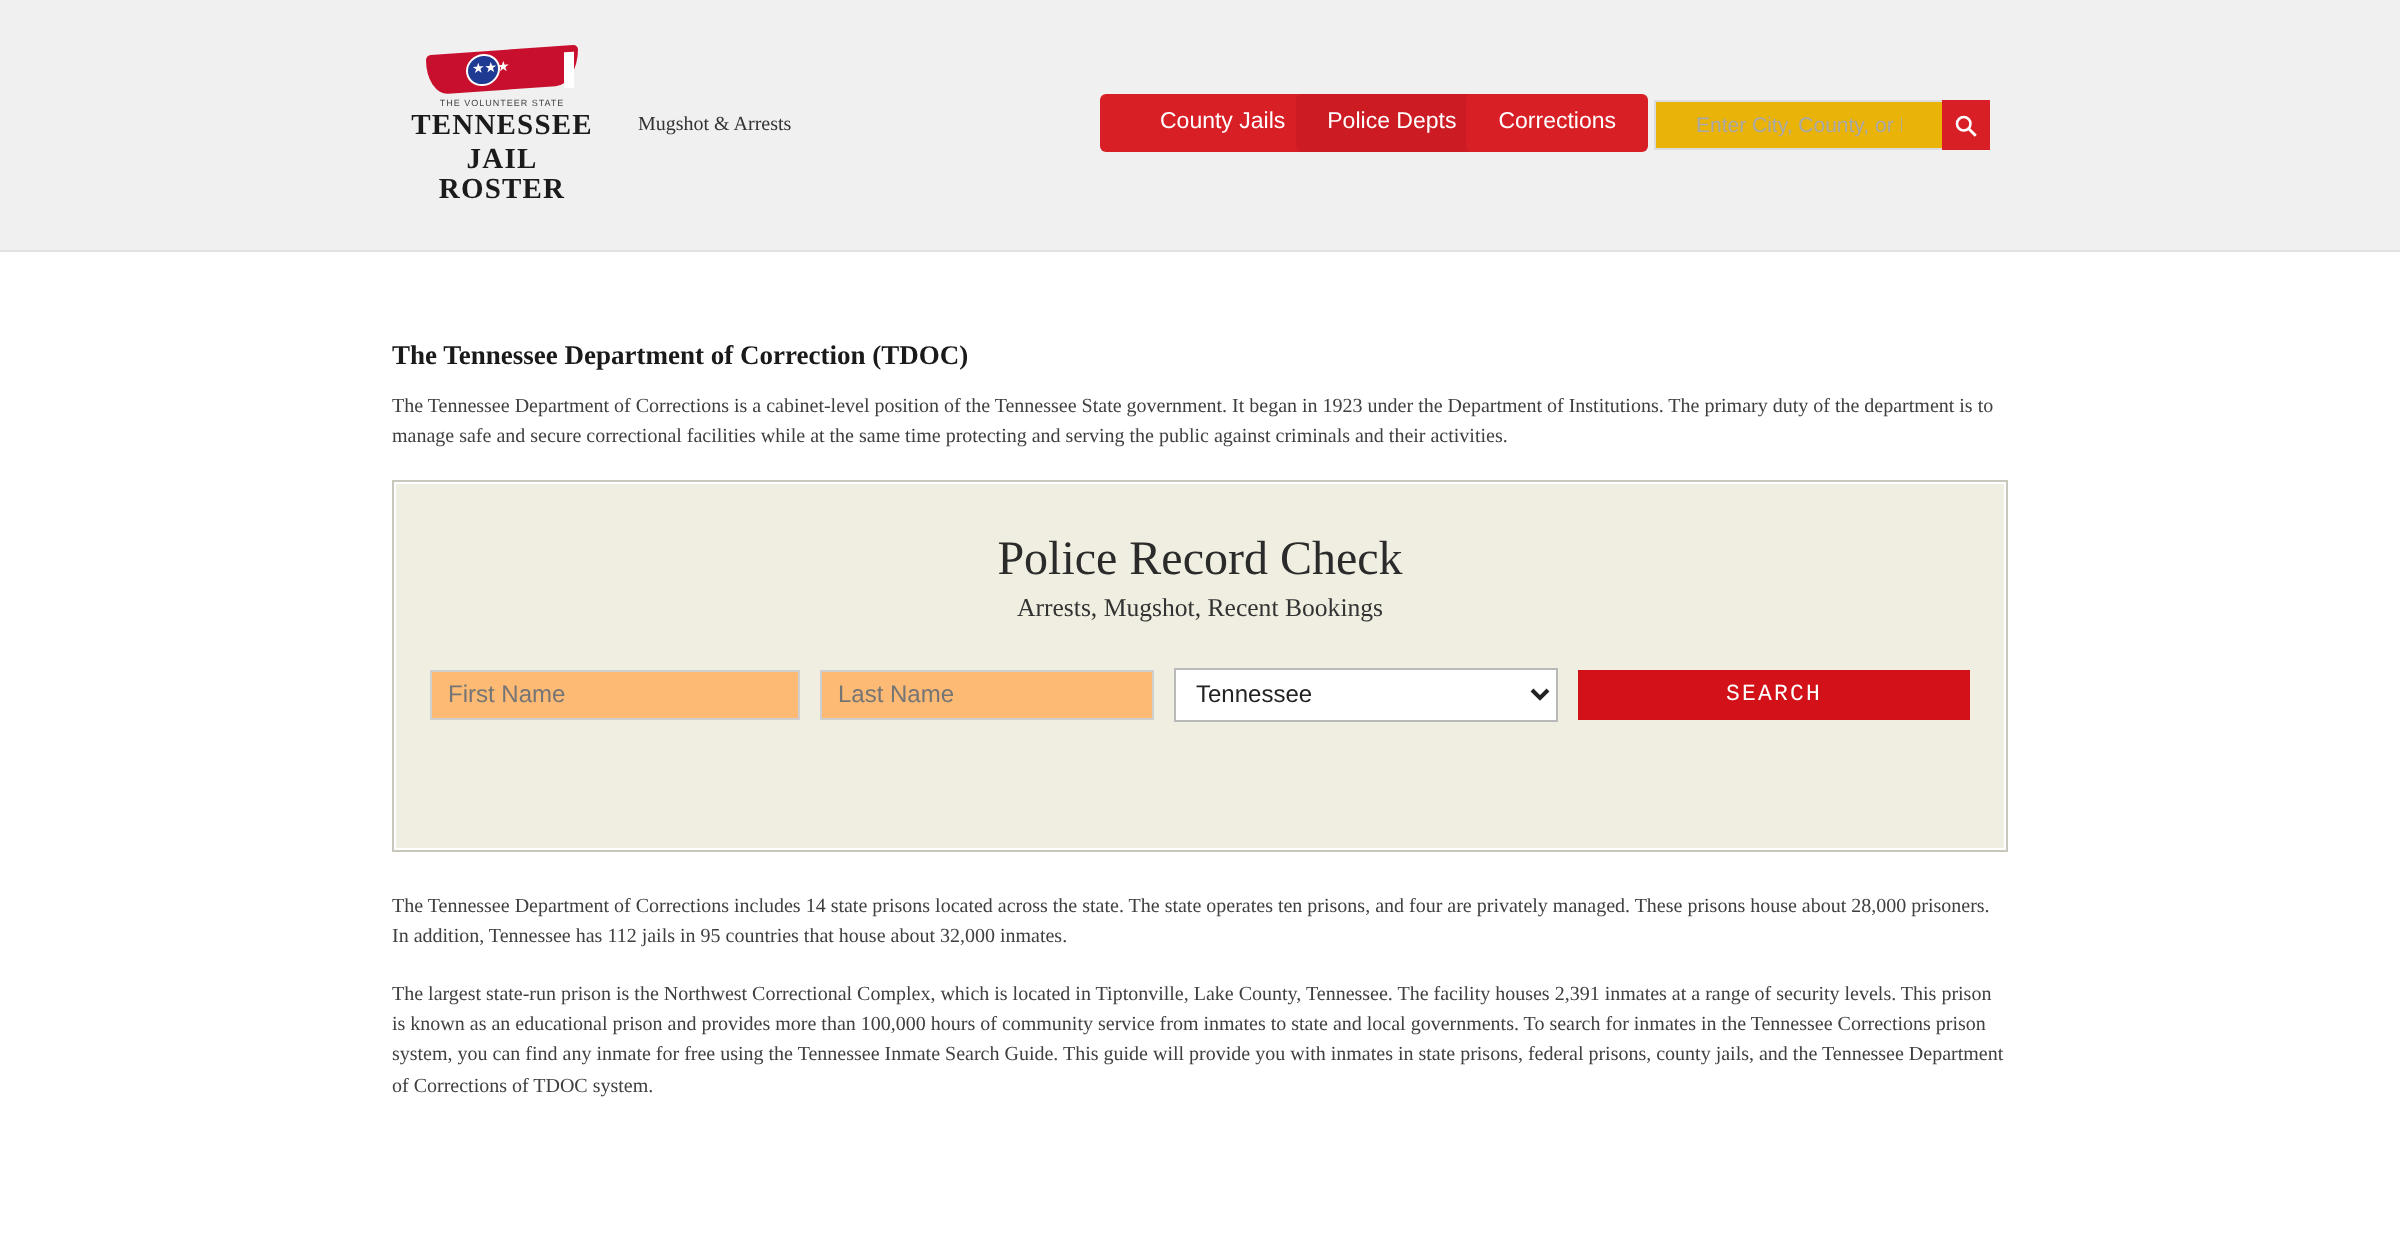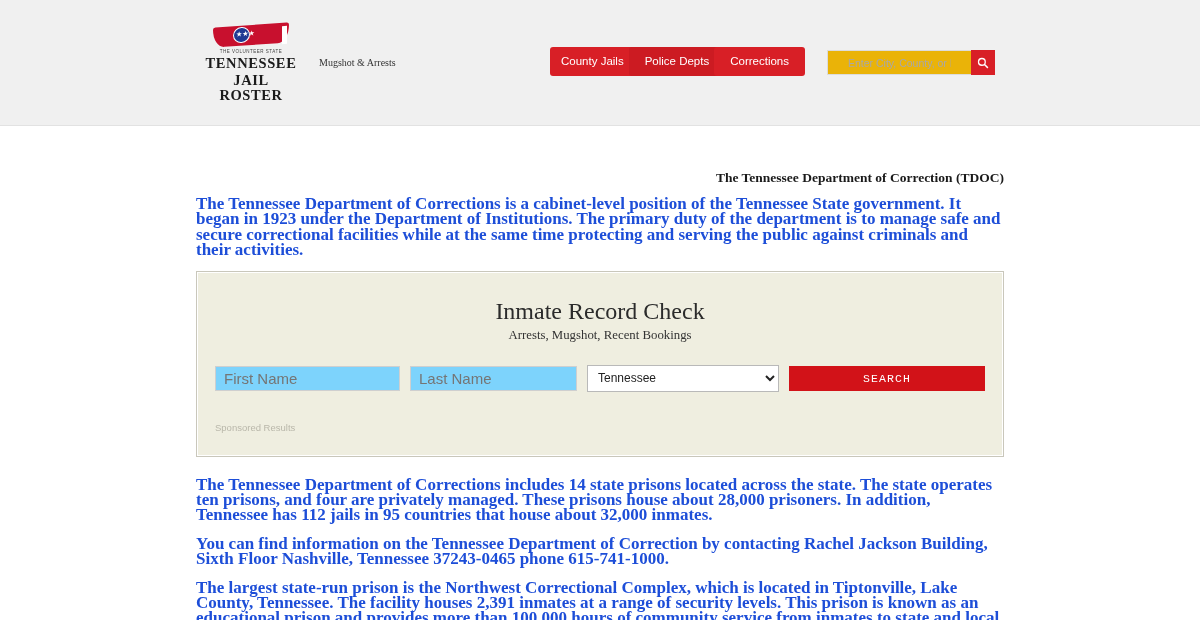--- a/index.html
+++ b/index.html
@@ -59,21 +59,21 @@
   .nav-item {
     background:#d81f26; color:#fff;
     font-family:"Liberation Sans", sans-serif;
     font-size:11.5px; line-height:29px;
     padding:0 14px 0 16px;
     position:relative;
     margin-right:-9px;
     border-radius:3px 0 0 3px;
     cursor:pointer;
   }
-  .nav-item:first-child { padding-left:11px; }
+  .nav-item:first-child { padding-left:30px; }
   .nav-item:after {
     content:""; position:absolute; right:-9px; top:0;
     border-top:14.5px solid transparent;
     border-bottom:14.5px solid transparent;
     border-left:10px solid #d81f26;
   }
   .nav-item.n2 { background:#cc1b22; }
   .nav-item.n2:after { border-left-color:#cc1b22; }
   .nav-item.n3 { background:#d81f26; border-radius:3px; padding-right:16px;}
   .nav-item.n3:after { display:none; }
@@ -91,48 +91,48 @@
   .search-input::placeholder { color:#a8a8a8; }
   .search-btn {
     width:24px; height:25px; background:#d81f26; border:none; cursor:pointer;
     display:flex; align-items:center; justify-content:center;
   }
 
   
   .content { padding:30px 196px 0 196px; }
   h2.section-title {
     font-size:13.5px; font-weight:bold; margin:14px 0 10px 0;
-    font-family:"Liberation Serif", serif; color:#1a1a1a;text-align:right;
+    font-family:"Liberation Serif", serif; color:#1a1a1a;
   }
   p.body-text {
-    font-size:17px; line-height:15.4px; margin:0 0 13px 0;
-    color:#1d4ed8; text-align:left;font-weight:bold;
+    font-size:10px; line-height:15.4px; margin:0 0 13px 0;
+    color:#404040; text-align:left;
   }
 
   
   .widget {
     margin:12px 0 20px 0;
     border:1px solid #c9c7bb;
     background:#efeee0;
     padding:22px 18px 14px 18px;
     box-shadow:0 0 0 1px #fff inset;
     height:186px;
   }
   .widget-title {
     text-align:center; font-size:24px; color:#2b2b2b;
     font-family:"Liberation Serif", serif; margin:4px 0 3px 0;
   }
   .widget-sub {
     text-align:center; font-size:12.8px; color:#333; margin-bottom:22px;
   }
   .widget-form { display:flex; align-items:center; gap:10px; }
   .wf-input {
-    height:25px; border:1px solid #cfcfcf; background:#7dd3fc;
+    height:25px; border:1px solid #cfcfcf; background:#fdba74;
     padding:0 8px; font-family:"Liberation Sans", sans-serif;
-    font-size:15px; color:#555; outline:none;
+    font-size:12px; color:#555; outline:none;
   }
   .wf-first { width:185px; }
   .wf-last { width:167px; }
   .wf-select {
     width:192px; height:27px; border:1px solid #b9b9b9; background:#fff;
     font-family:"Liberation Sans", sans-serif; font-size:12px; color:#222;
     padding:0 6px;
   }
   .wf-search {
     flex:1; height:25px; background:#d21218; color:#fff; border:none;
@@ -179,32 +179,30 @@
     </button>
   </div>
 </div>
 
 <div class="content">
 
   <h2 class="section-title">The Tennessee Department of Correction (TDOC)</h2>
   <p class="body-text">The Tennessee Department of Corrections is a cabinet-level position of the Tennessee State government. It began in 1923 under the Department of Institutions. The primary duty of the department is to manage safe and secure correctional facilities while at the same time protecting and serving the public against criminals and their activities.</p>
 
   <div class="widget">
-    <div class="widget-title">Inmate Record Check</div>
+    <div class="widget-title">Police Record Check</div>
     <div class="widget-sub">Arrests, Mugshot, Recent Bookings</div>
 
     <div class="widget-form">
       <input class="wf-input wf-first" type="text" placeholder="First Name" style="">
       <input class="wf-input wf-last" type="text" placeholder="Last Name" style="">
       <select class="wf-select">
         <option>Tennessee</option>
       </select>
       <button class="wf-search">SEARCH</button>
     </div>
 
-    <div class="sponsored">Sponsored Results</div>
   </div>
 
   <p class="body-text">The Tennessee Department of Corrections includes 14 state prisons located across the state. The state operates ten prisons, and four are privately managed. These prisons house about 28,000 prisoners. In addition, Tennessee has 112 jails in 95 countries that house about 32,000 inmates.</p>
-  <p class="body-text">You can find information on the Tennessee Department of Correction by contacting Rachel Jackson Building, Sixth Floor Nashville, Tennessee 37243-0465 phone 615-741-1000.</p>
 
   <p class="body-text">The largest state-run prison is the Northwest Correctional Complex, which is located in Tiptonville, Lake County, Tennessee. The facility houses 2,391 inmates at a range of security levels. This prison is known as an educational prison and provides more than 100,000 hours of community service from inmates to state and local governments. To search for inmates in the Tennessee Corrections prison system, you can find any inmate for free using the Tennessee Inmate Search Guide. This guide will provide you with inmates in state prisons, federal prisons, county jails, and the Tennessee Department of Corrections of TDOC system.</p>
 </div>
 
 </body></html>

